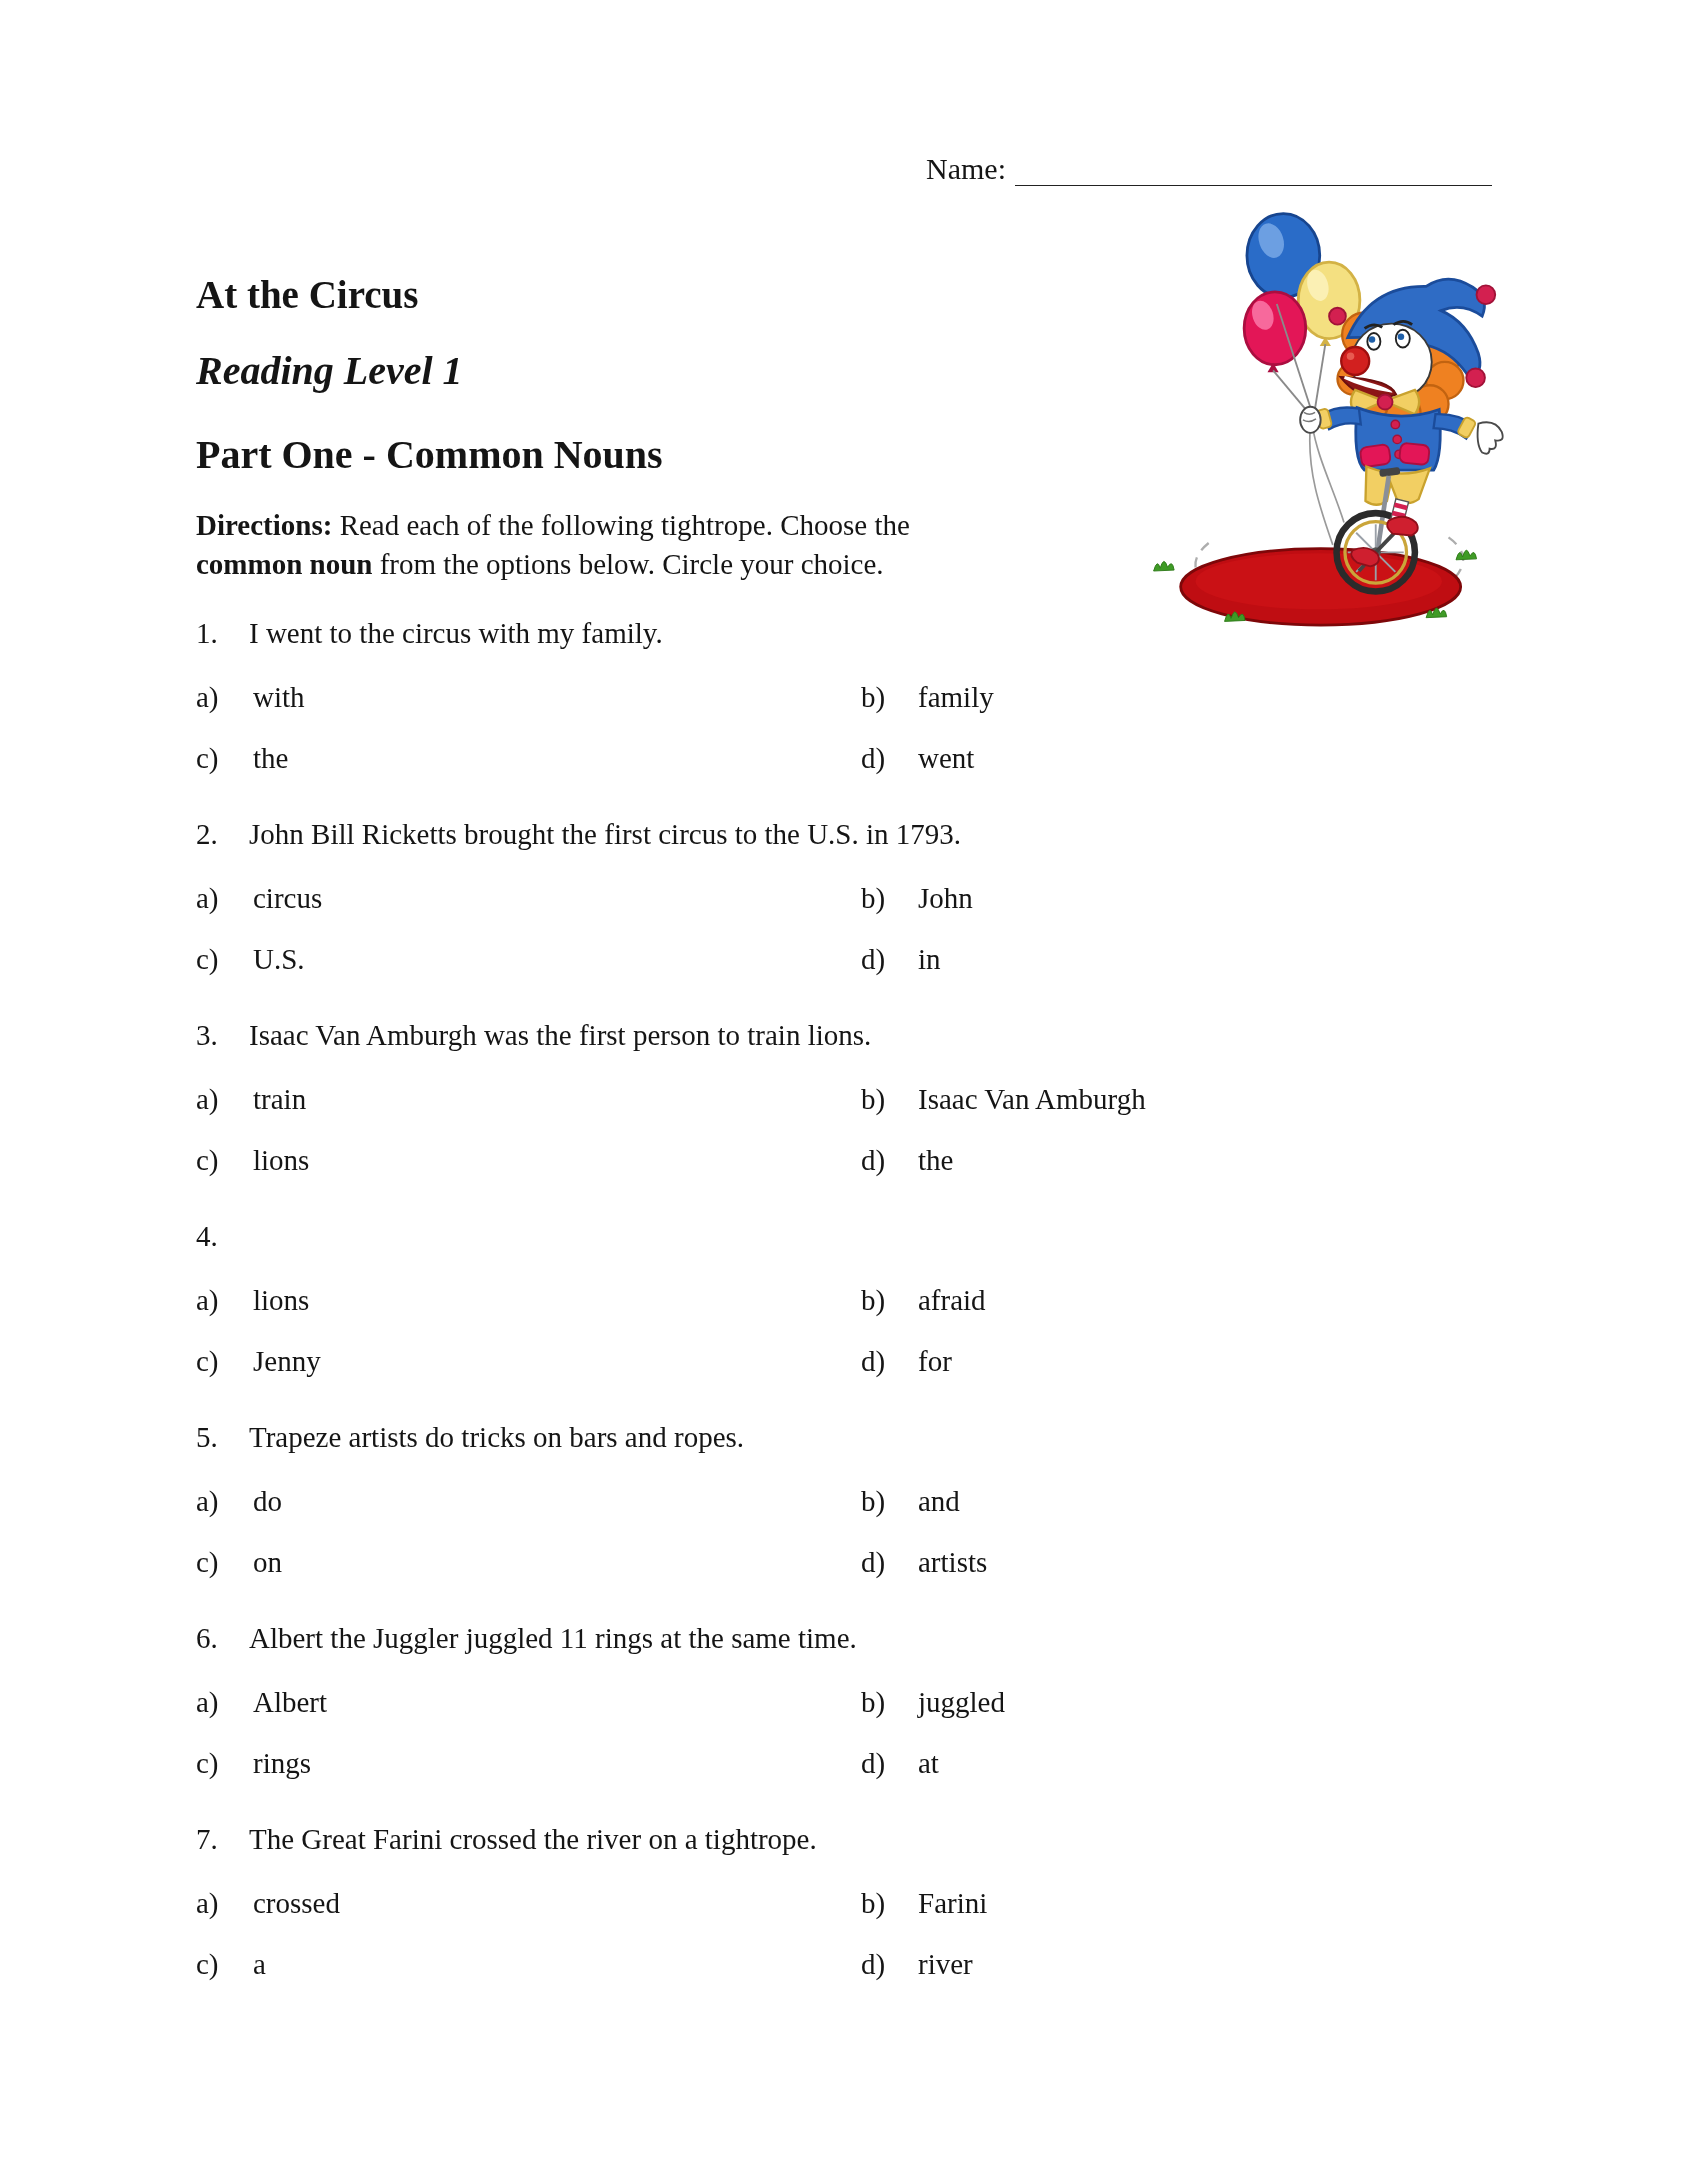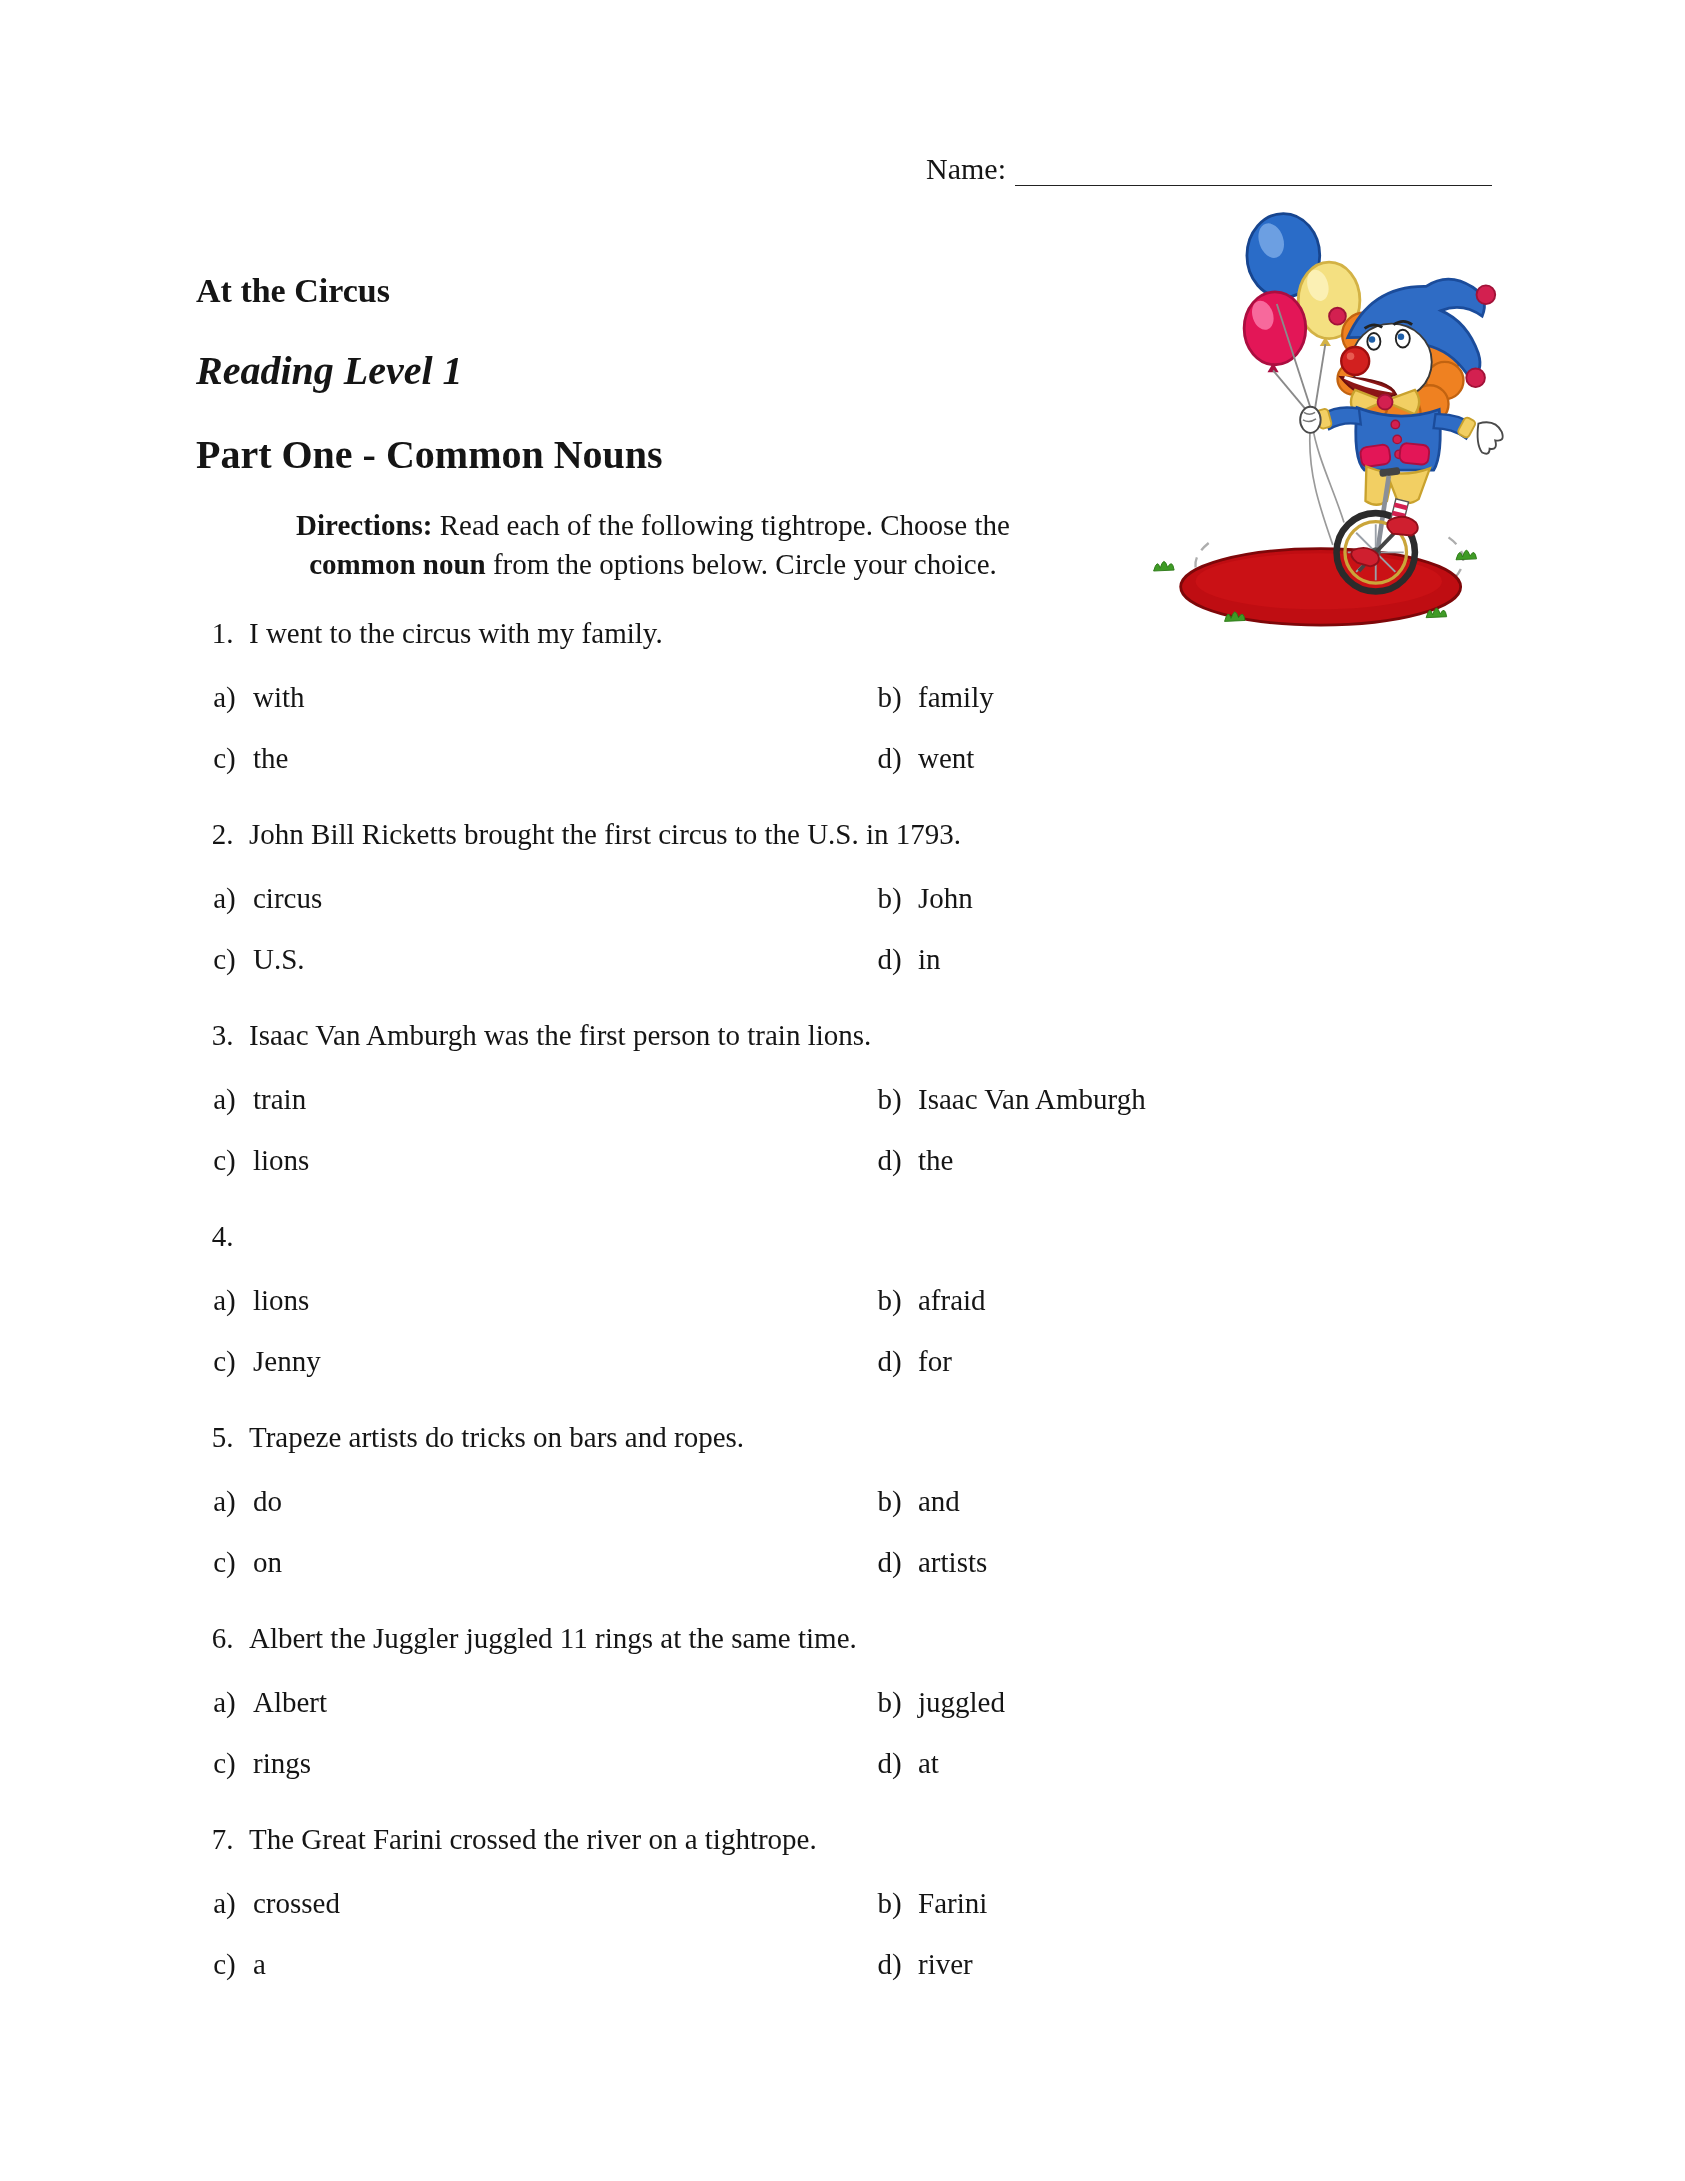--- a/index.html
+++ b/index.html
@@ -1,23 +1,23 @@
 <!DOCTYPE html>
 <html style="font-size:14.6px"><head>
 <meta charset="utf-8">
 <style>
   html,body{margin:0;padding:0;background:#ffffff;}
   .page{
     position:relative;width:1686px;height:2181px;background:#ffffff;
-    font-family:"Liberation Serif","DejaVu Serif",serif;color:#151515;overflow:hidden;text-align:center;
+    font-family:"Liberation Serif","DejaVu Serif",serif;color:#151515;overflow:hidden;
   }
   .name-row{position:absolute;left:926px;top:152px;font-size:30px;white-space:nowrap;}
   .name-line{display:inline-block;width:477px;height:33px;border-bottom:1.8px solid #222;margin-left:9.1px;vertical-align:bottom;}
   .title{position:absolute;left:196px;top:212px;margin:0;font-size:51px;font-weight:bold;letter-spacing:0.5px;}
-  .subtitle{position:absolute;left:196px;top:272px;margin:0;font-size:34px;font-weight:bold;}
+  .subtitle{position:absolute;left:196px;top:272px;margin:0;font-size:39px;font-weight:bold;}
   .level{position:absolute;left:196px;top:347px;margin:0;font-size:40px;font-weight:bold;font-style:italic;}
   .part{position:absolute;left:196px;top:431px;margin:0;font-size:40px;font-weight:bold;}
   .directions{position:absolute;left:196px;top:506px;margin:0;font-size:29px;line-height:39px;width:914px;}
   .b{font-weight:bold;}
   .questions{position:absolute;left:196px;top:618px;width:1151px;}
   .question{margin-bottom:45px;}
   .q-line{display:flex;height:31px;line-height:31px;font-size:29px;margin-bottom:33px;}
   .q-num{width:53px;flex:none;}
   .opts{display:grid;grid-template-columns:665px 1fr;row-gap:30px;}
   .opt{display:flex;height:31px;line-height:31px;font-size:29px;}

